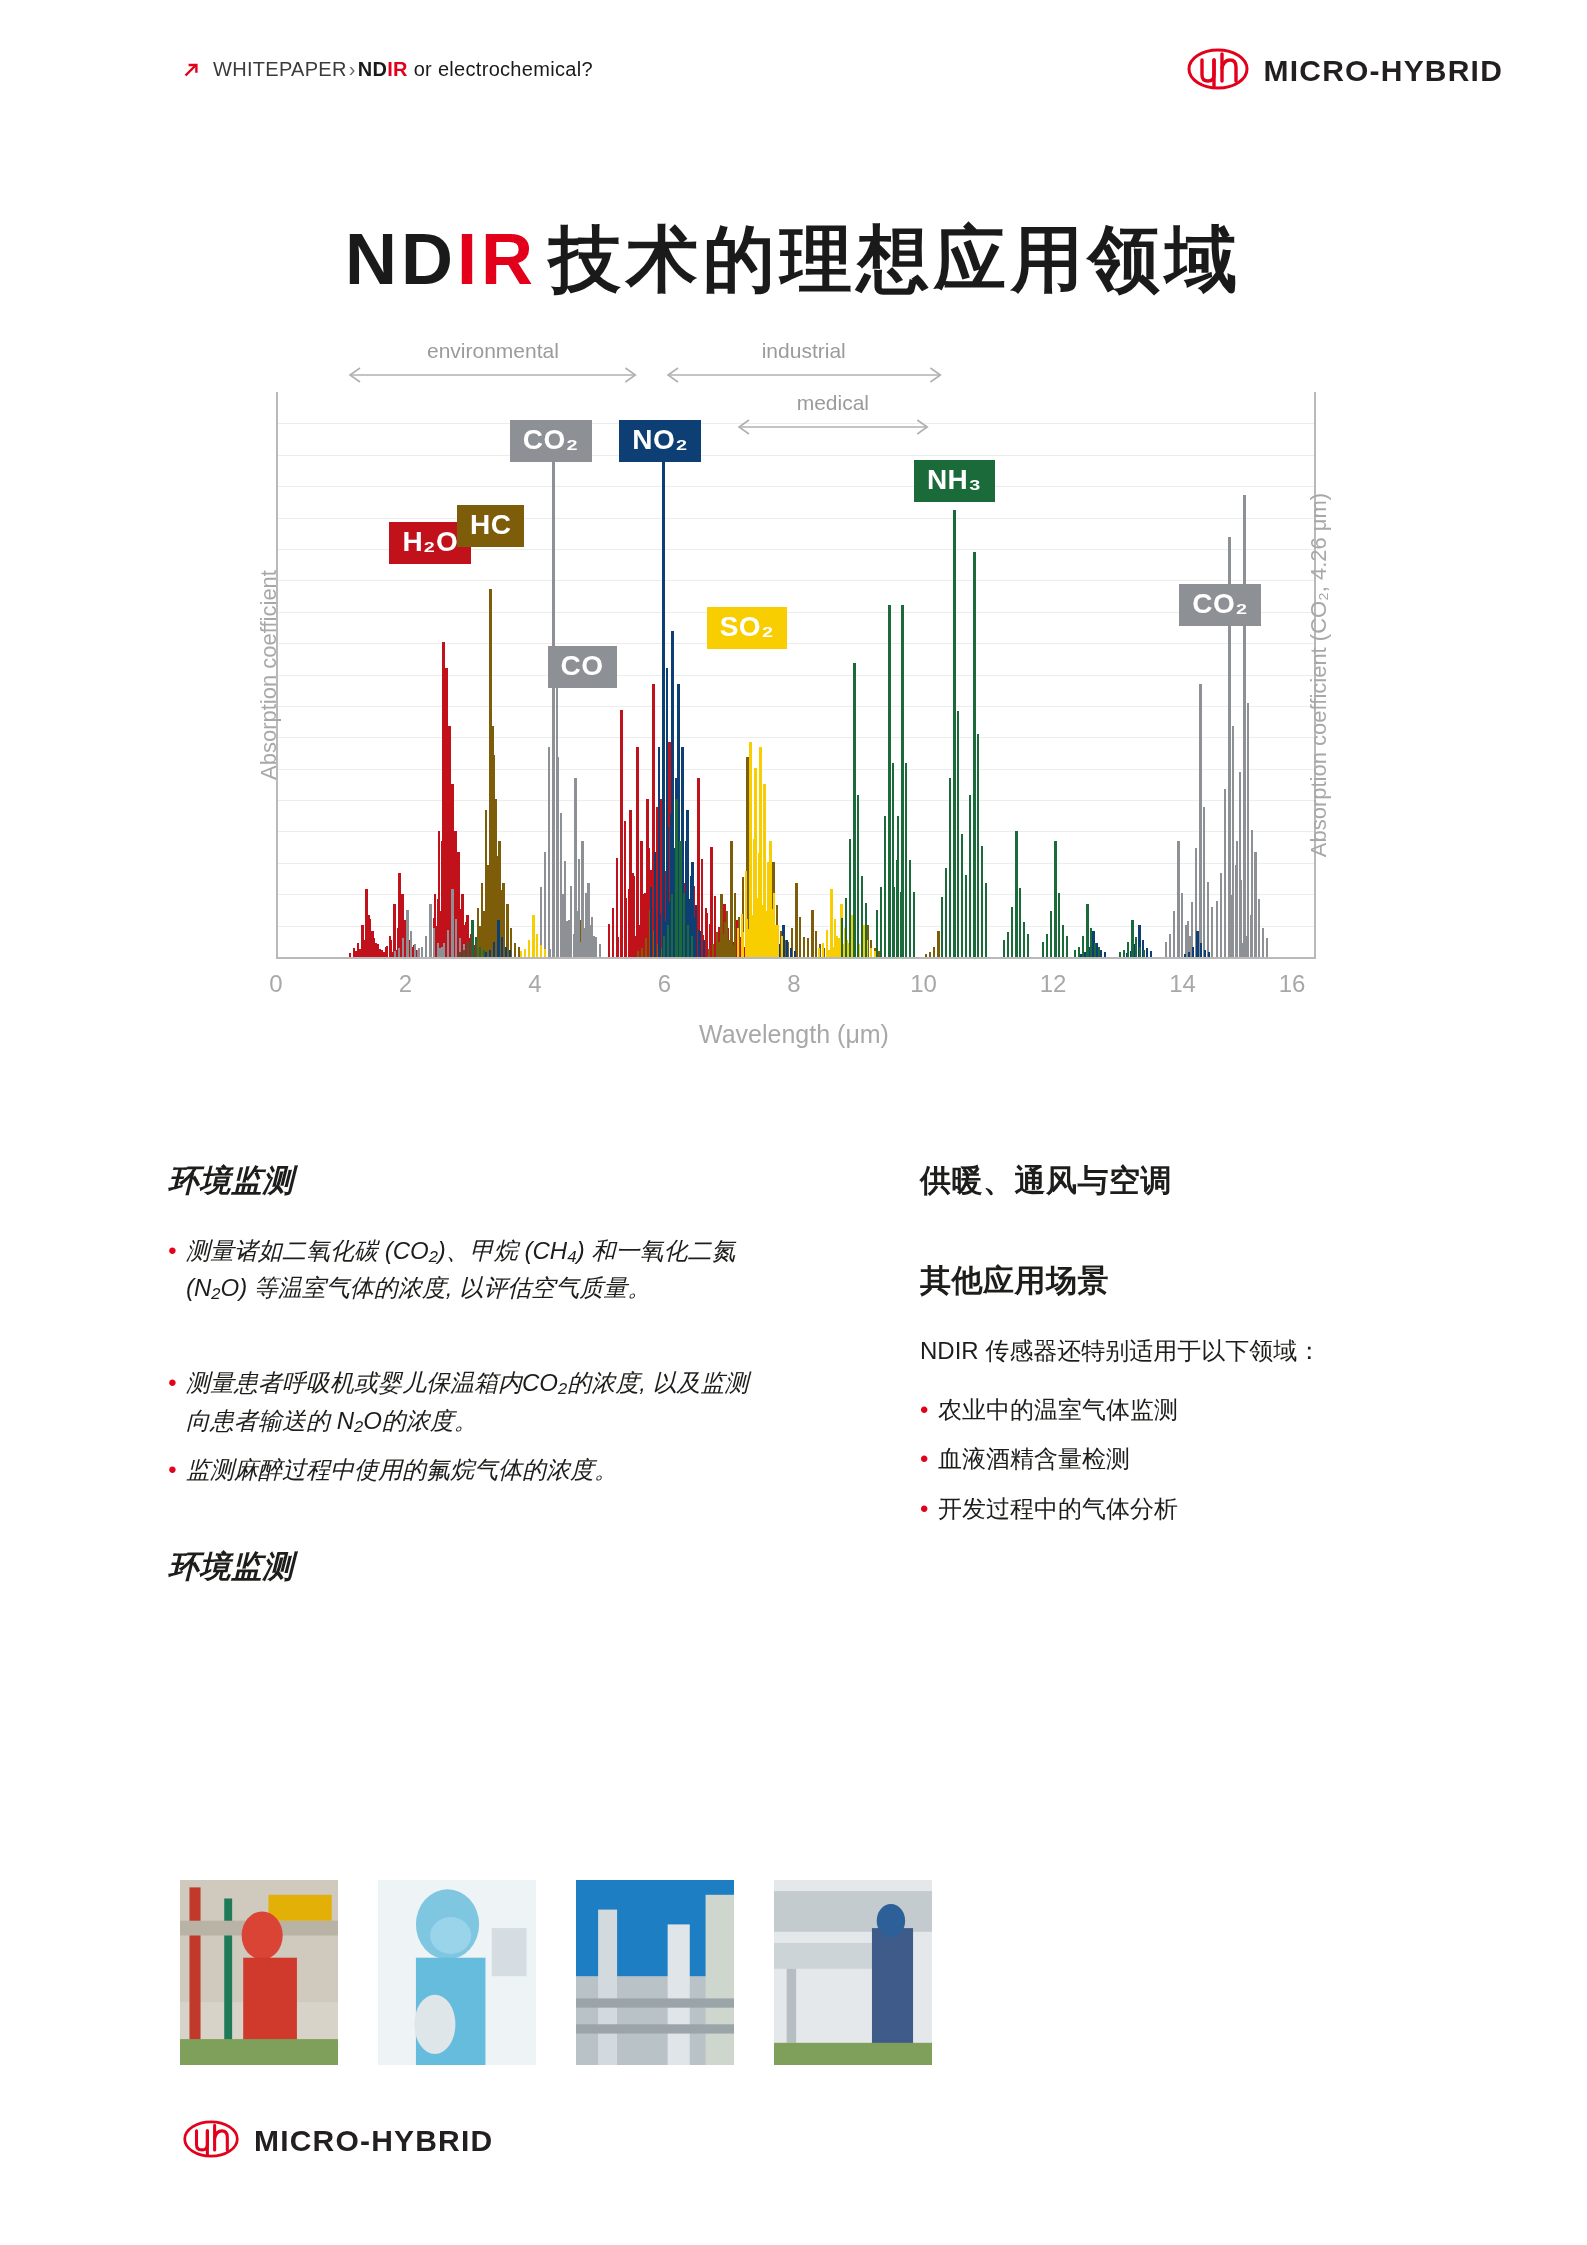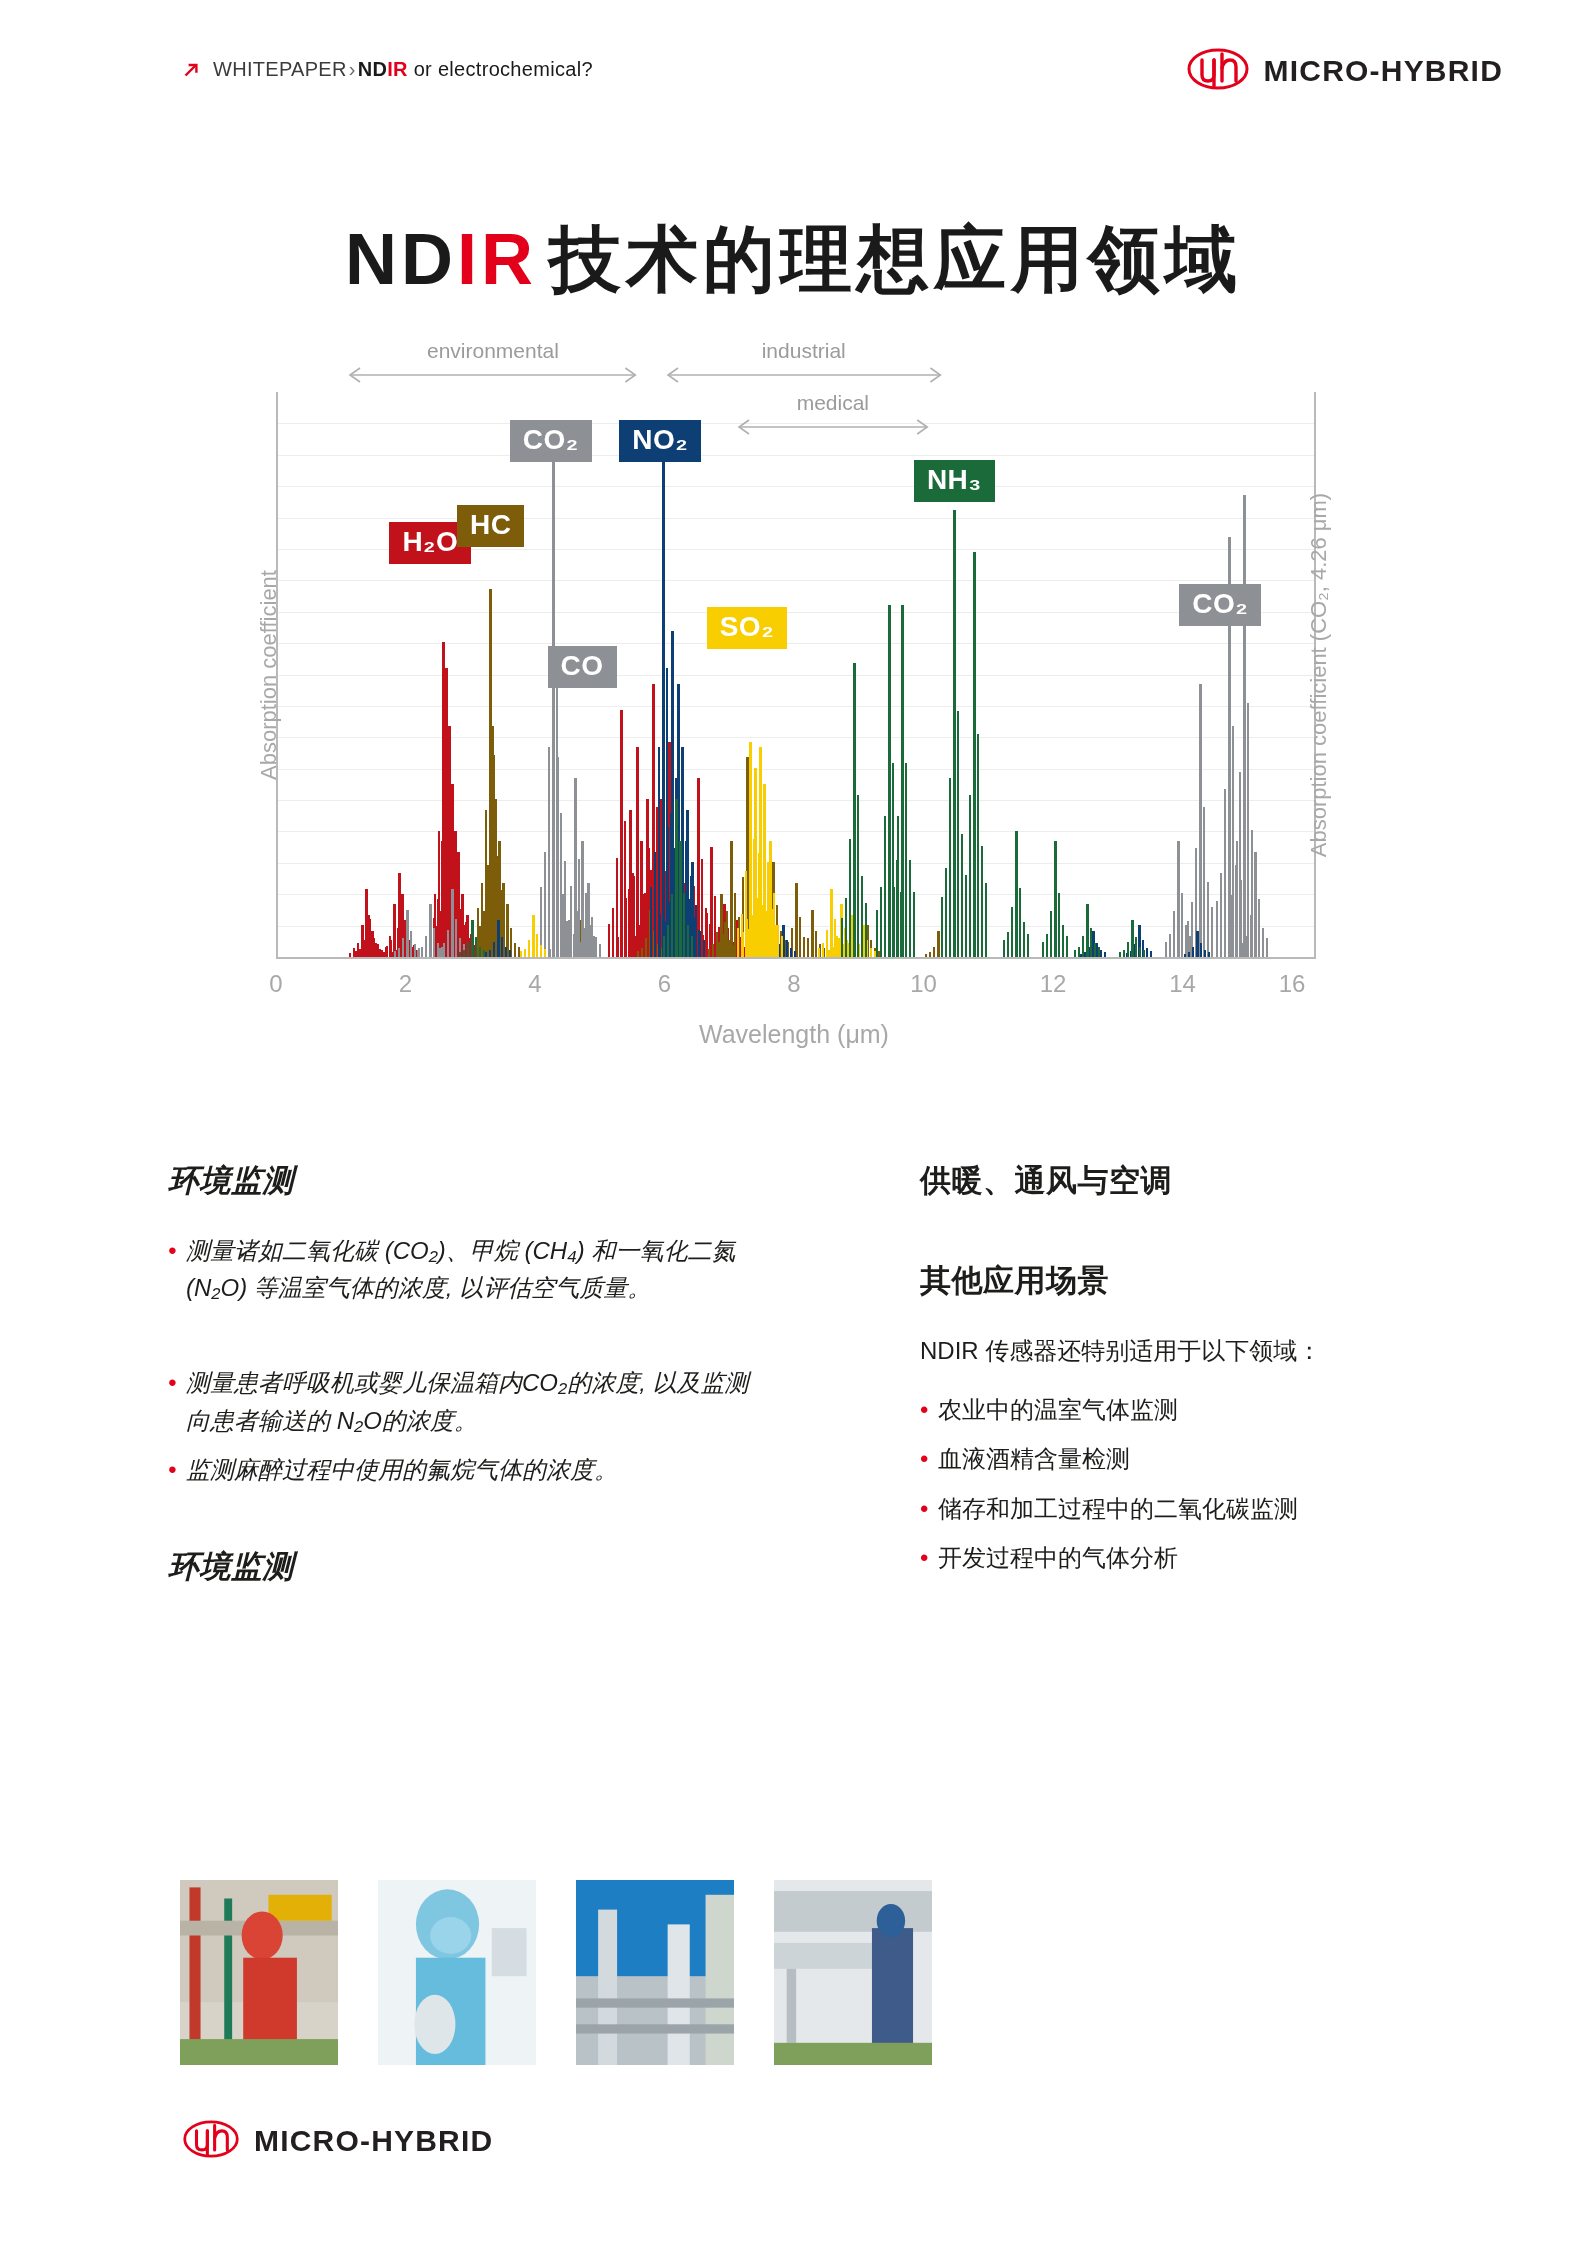--- a/index.html
+++ b/index.html
@@ -878,21 +878,20 @@
   <div class="col right" id="col-right">
       <div class="sec">
         <h2 class="sec-h">供暖、通风与空调</h2>
       </div>
       <div class="sec">
         <h2 class="sec-h">其他应用场景</h2>
         <p class="intro">NDIR 传感器还特别适用于以下领域：</p>
         <ul class="blist">
           <li>农业中的温室气体监测</li>
           <li>血液酒精含量检测</li>
-          <li>储存和加工过程中的二氧化碳监测</li>
           <li>开发过程中的气体分析</li>
         </ul>
       </div>
     </div>
 </div>
 
 <div class="photos" id="photos">
     <div class="photo">
       <svg viewBox="0 0 100 100" preserveAspectRatio="none">
         <rect width="100" height="100" fill="#d8d3c8"></rect>

